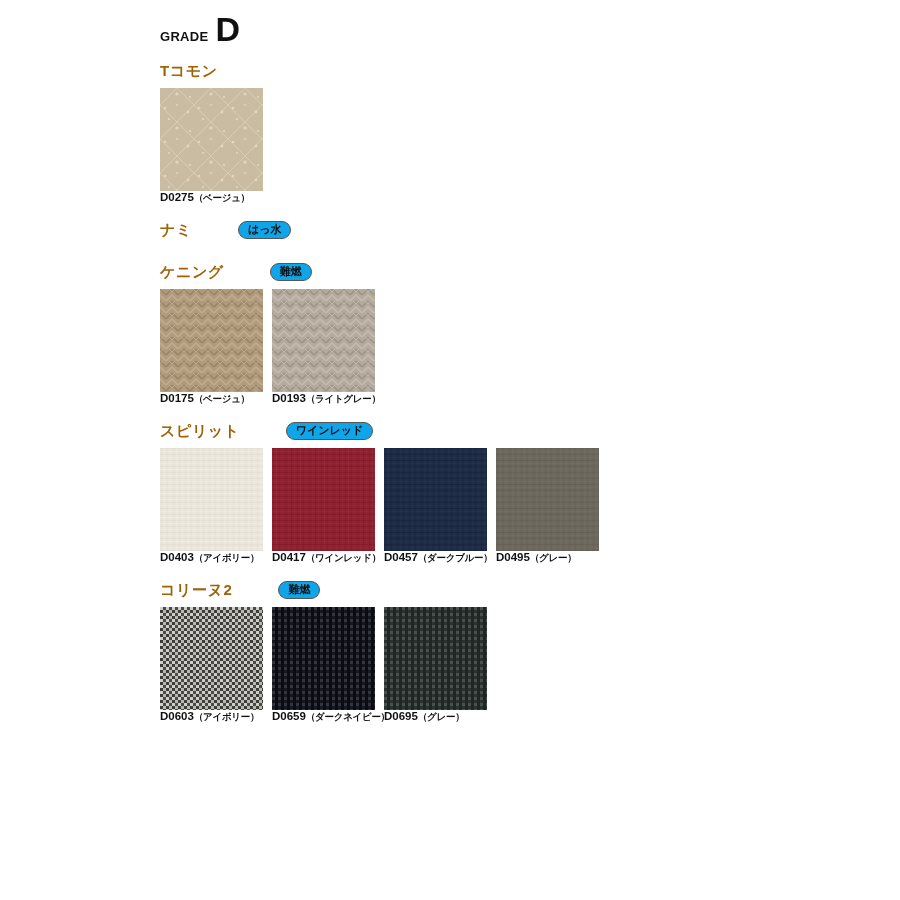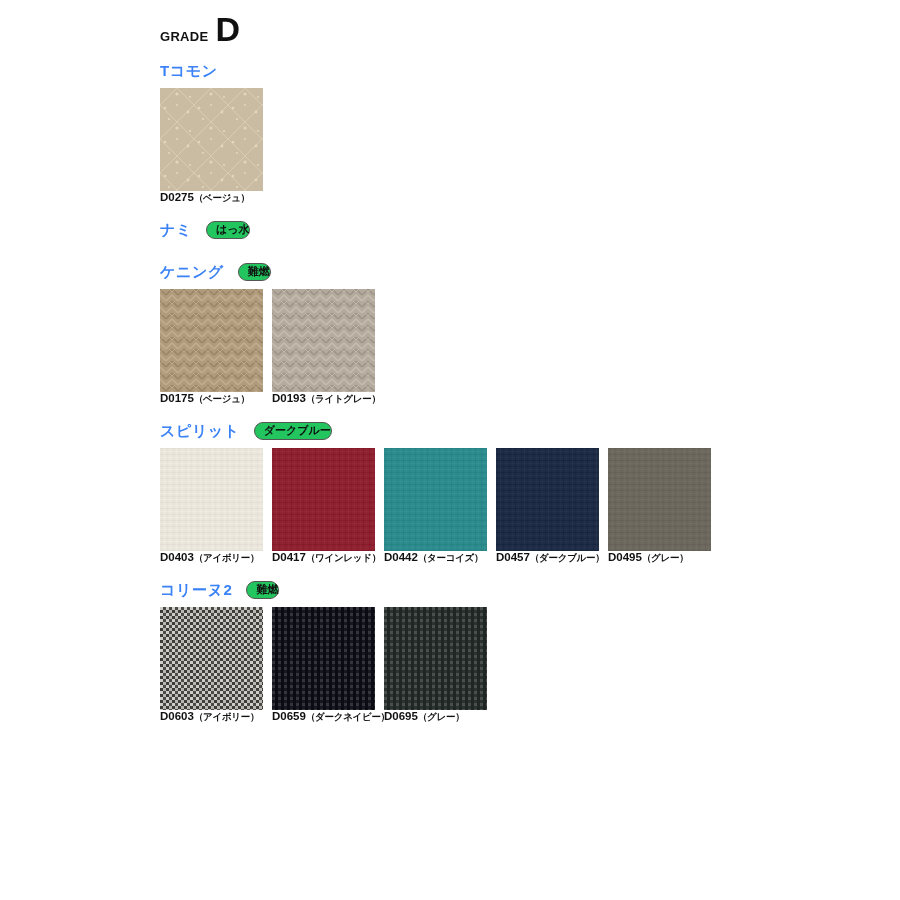--- a/index.html
+++ b/index.html
@@ -56,34 +56,35 @@
     display: flex;
     align-items: center;
     gap: 14px;
     height: 22px;
     margin-bottom: 6px;
   }
   .section-title {
     font-size: 15px;
     font-weight: bold;
     letter-spacing: 0.6px;
-    color: #3b82f6;
+    color: #a16207;
     white-space: nowrap;
   }
   .badge {
     display: inline-block;
     border: 1px solid #555;
     border-radius: 9px;
-    padding: 1px 0 2px 9px;
+    padding: 1px 9px 2px 9px;
     font-size: 11px;
     font-weight: bold;
     color: #111;
-    background: #22c55e;
+    background: #0ea5e9;
     line-height: 1.25;
     white-space: nowrap;
+    margin-left: 32px;
   }
 
   
   .swatch-row {
     display: flex;
     align-items: flex-start;
     gap: 9px;
   }
   .swatch-cell {
     width: 103px;
@@ -191,21 +192,21 @@
                   <rect width="103" height="103" fill="url(#p4)"></rect>
                 </svg>
               </div>
               <div class="swatch-label"><span>D0193</span><span class="kana">（ライトグレー）</span></div>
             </div>
           </div>
         </div>
         <div class="section">
           <div class="section-head">
             <span class="section-title">スピリット</span>
-            <span class="badge">ダークブルー</span>
+            <span class="badge">ワインレッド</span>
           </div>
           <div class="swatch-row">
             <div class="swatch-cell">
               <div>
                 <svg class="swatch" viewBox="0 0 103 103" preserveAspectRatio="none" xmlns="http://www.w3.org/2000/svg">
                   <defs>
                     <pattern id="p5" width="6" height="6" patternUnits="userSpaceOnUse">
                       <rect width="6" height="6" fill="#ebe6dc"></rect>
                       <rect x="0" y="0" width="6" height="1" fill="#ddd8ce" opacity="0.55"></rect>
                       <rect x="0" y="3" width="6" height="1" fill="#f7f2e8" opacity="0.4"></rect>
@@ -234,38 +235,20 @@
                   <rect width="103" height="103" fill="#8e2230"></rect>
                   <rect width="103" height="103" fill="url(#p6)"></rect>
                 </svg>
               </div>
               <div class="swatch-label"><span>D0417</span><span class="kana">（ワインレッド）</span></div>
             </div>
             <div class="swatch-cell">
               <div>
                 <svg class="swatch" viewBox="0 0 103 103" preserveAspectRatio="none" xmlns="http://www.w3.org/2000/svg">
                   <defs>
-                    <pattern id="p7" width="6" height="6" patternUnits="userSpaceOnUse">
-                      <rect width="6" height="6" fill="#2d8b8d"></rect>
-                      <rect x="0" y="0" width="6" height="1" fill="#1f7d7f" opacity="0.55"></rect>
-                      <rect x="0" y="3" width="6" height="1" fill="#399799" opacity="0.4"></rect>
-                      <rect x="1" y="0" width="1" height="6" fill="#1f7d7f" opacity="0.35"></rect>
-                      <rect x="4" y="0" width="1" height="6" fill="#399799" opacity="0.3"></rect>
-                    </pattern>
-                  </defs>
-                  <rect width="103" height="103" fill="#2d8b8d"></rect>
-                  <rect width="103" height="103" fill="url(#p7)"></rect>
-                </svg>
-              </div>
-              <div class="swatch-label"><span>D0442</span><span class="kana">（ターコイズ）</span></div>
-            </div>
-            <div class="swatch-cell">
-              <div>
-                <svg class="swatch" viewBox="0 0 103 103" preserveAspectRatio="none" xmlns="http://www.w3.org/2000/svg">
-                  <defs>
                     <pattern id="p8" width="6" height="6" patternUnits="userSpaceOnUse">
                       <rect width="6" height="6" fill="#1e2c46"></rect>
                       <rect x="0" y="0" width="6" height="1" fill="#101e38" opacity="0.55"></rect>
                       <rect x="0" y="3" width="6" height="1" fill="#2a3852" opacity="0.4"></rect>
                       <rect x="1" y="0" width="1" height="6" fill="#101e38" opacity="0.35"></rect>
                       <rect x="4" y="0" width="1" height="6" fill="#2a3852" opacity="0.3"></rect>
                     </pattern>
                   </defs>
                   <rect width="103" height="103" fill="#1e2c46"></rect>
                   <rect width="103" height="103" fill="url(#p8)"></rect>

